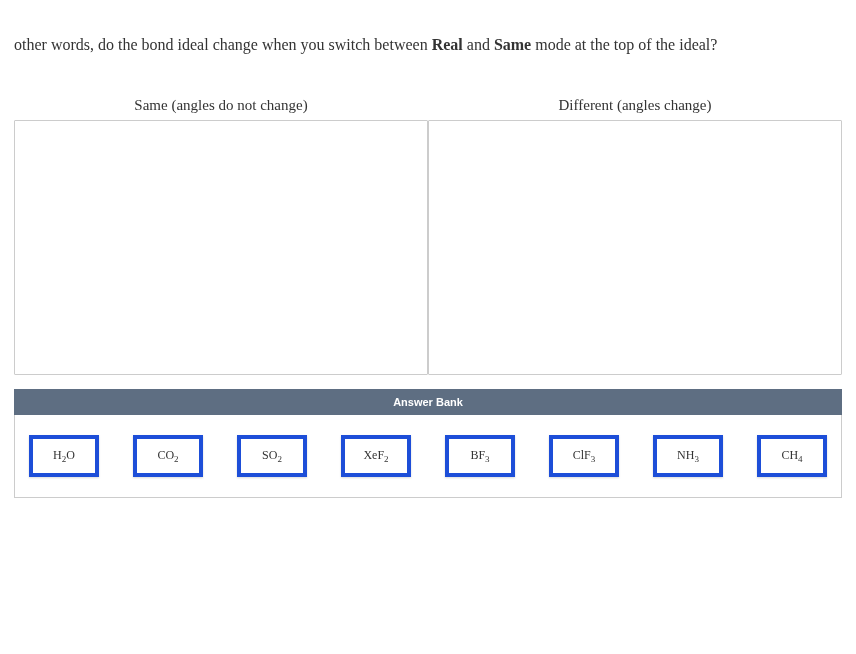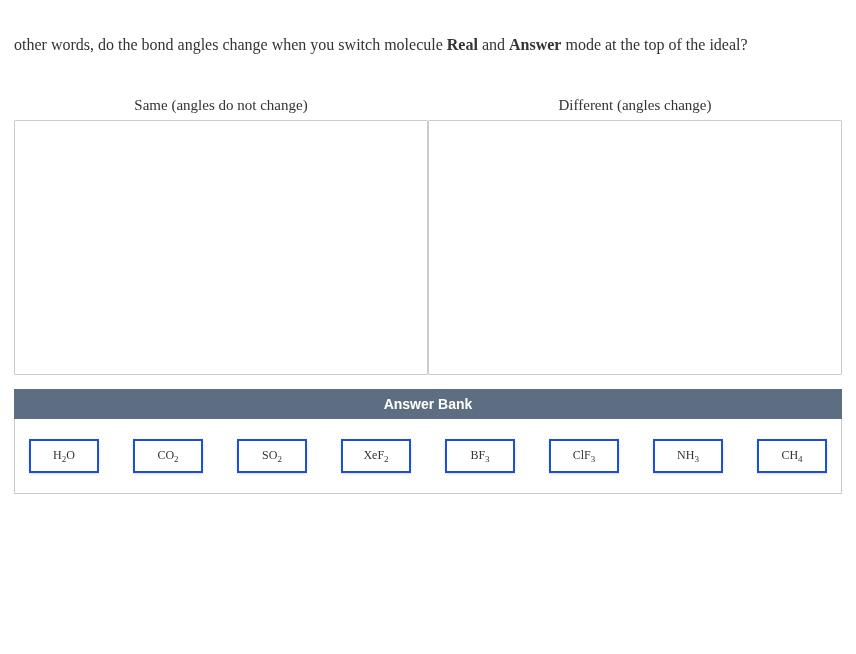--- a/index.html
+++ b/index.html
@@ -44,64 +44,64 @@
       border: 1px solid #ccc;
       background: #fff;
       height: 255px;
       border-radius: 1px;
     }
     .answer-bank-header {
       background: #5e6e82;
       color: #fff;
       text-align: center;
       padding: 7px 12px;
-      font-size: 14px;
+      font-size: 11px;
       font-weight: bold;
       margin-top: 14px;
       font-family: Arial, sans-serif;
     }
     .answer-bank {
       border: 1px solid #ccc;
       border-top: none;
       padding: 20px 14px 20px 14px;
     }
     .answer-row {
       display: flex;
       gap: 34px;
       margin-bottom: 26px;
     }
     .answer-row:last-child {
       margin-bottom: 0;
     }
     .molecule-tile {
-      border: 2px solid #1d4ed8;
+      border: 4px solid #1d4ed8;
       background: #fff;
       width: 70px;
-      height: 34px;
+      height: 42px;
       display: flex;
       align-items: center;
       justify-content: center;
       font-size: 12px;
       font-family: Georgia, serif;
       color: #333;
       box-shadow: 0 1px 2px rgba(0,0,0,0.15);
       cursor: move;
     }
     sub {
       font-size: 9px;
       vertical-align: sub;
       line-height: 0;
     }
   </style>
 </head>
 <body>
 
 <div class="question-text">
   <br>
-  <span>other words, do the bond angles change when you switch molecule </span><span class="bold">Real</span><span> and </span><span class="bold">Answer</span><span> mode at the top of the ideal?</span>
+  <span>other words, do the bond ideal change when you switch between </span><span class="bold">Real</span><span> and </span><span class="bold">Same</span><span> mode at the top of the ideal?</span>
 </div>
 
 <div class="drop-zones">
   <div class="drop-zone-wrapper">
     <div class="drop-zone-label">Same (angles do not change)</div>
     <div class="drop-zone"></div>
   </div>
   <div class="drop-zone-wrapper">
     <div class="drop-zone-label">Different (angles change)</div>
     <div class="drop-zone"></div>

